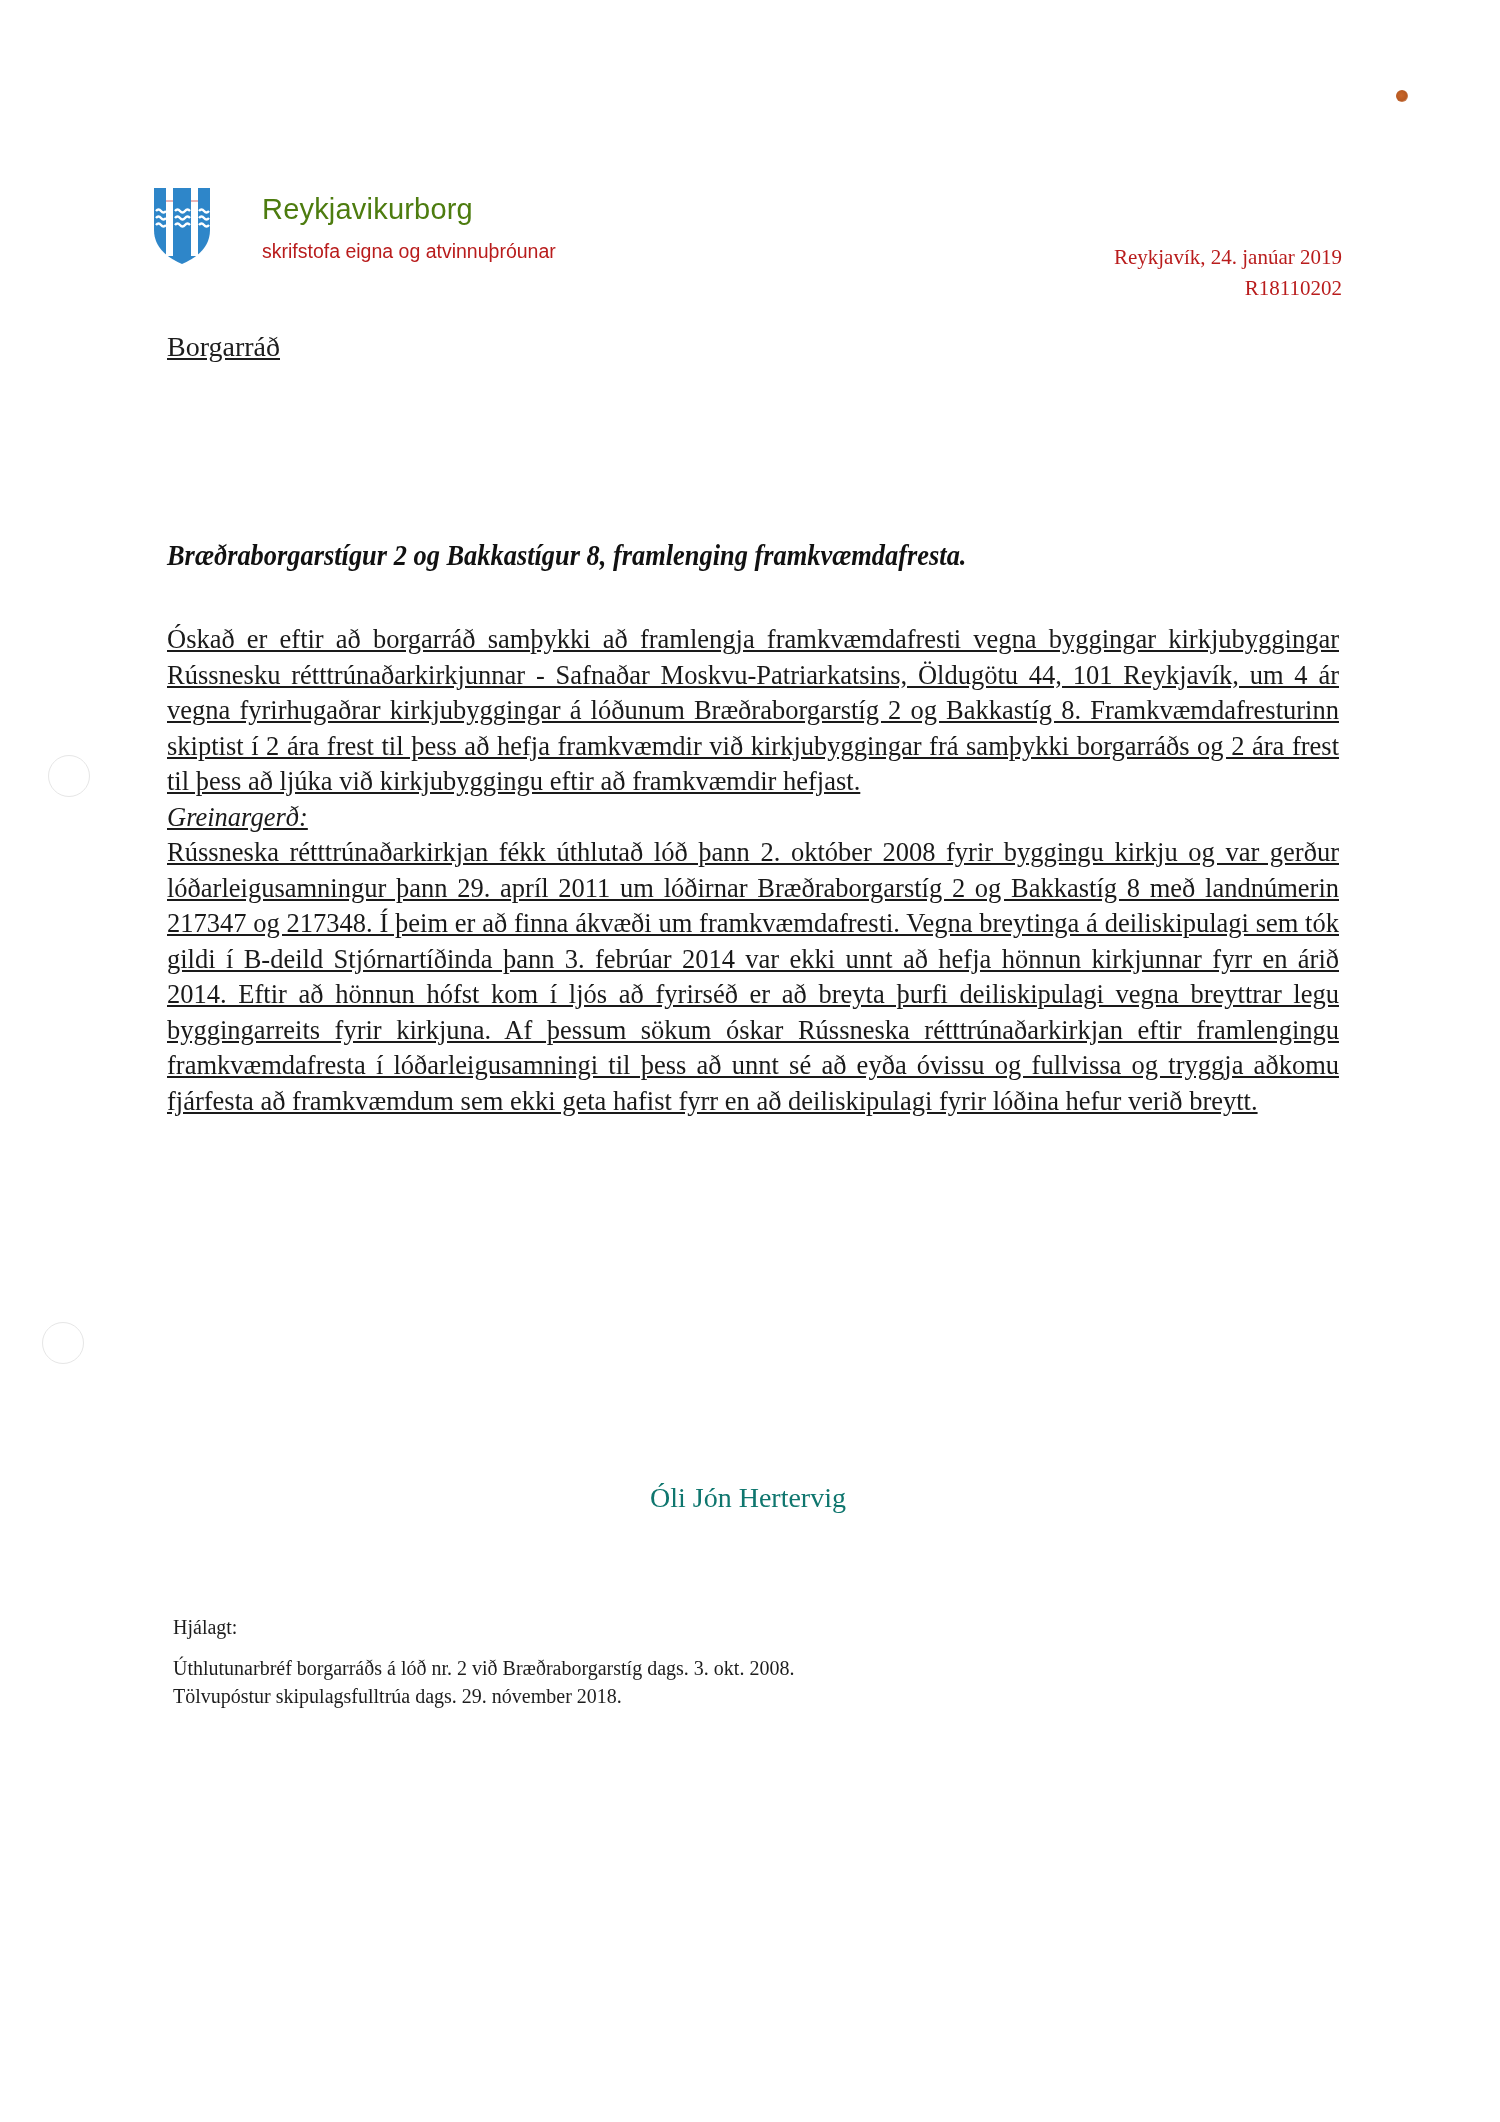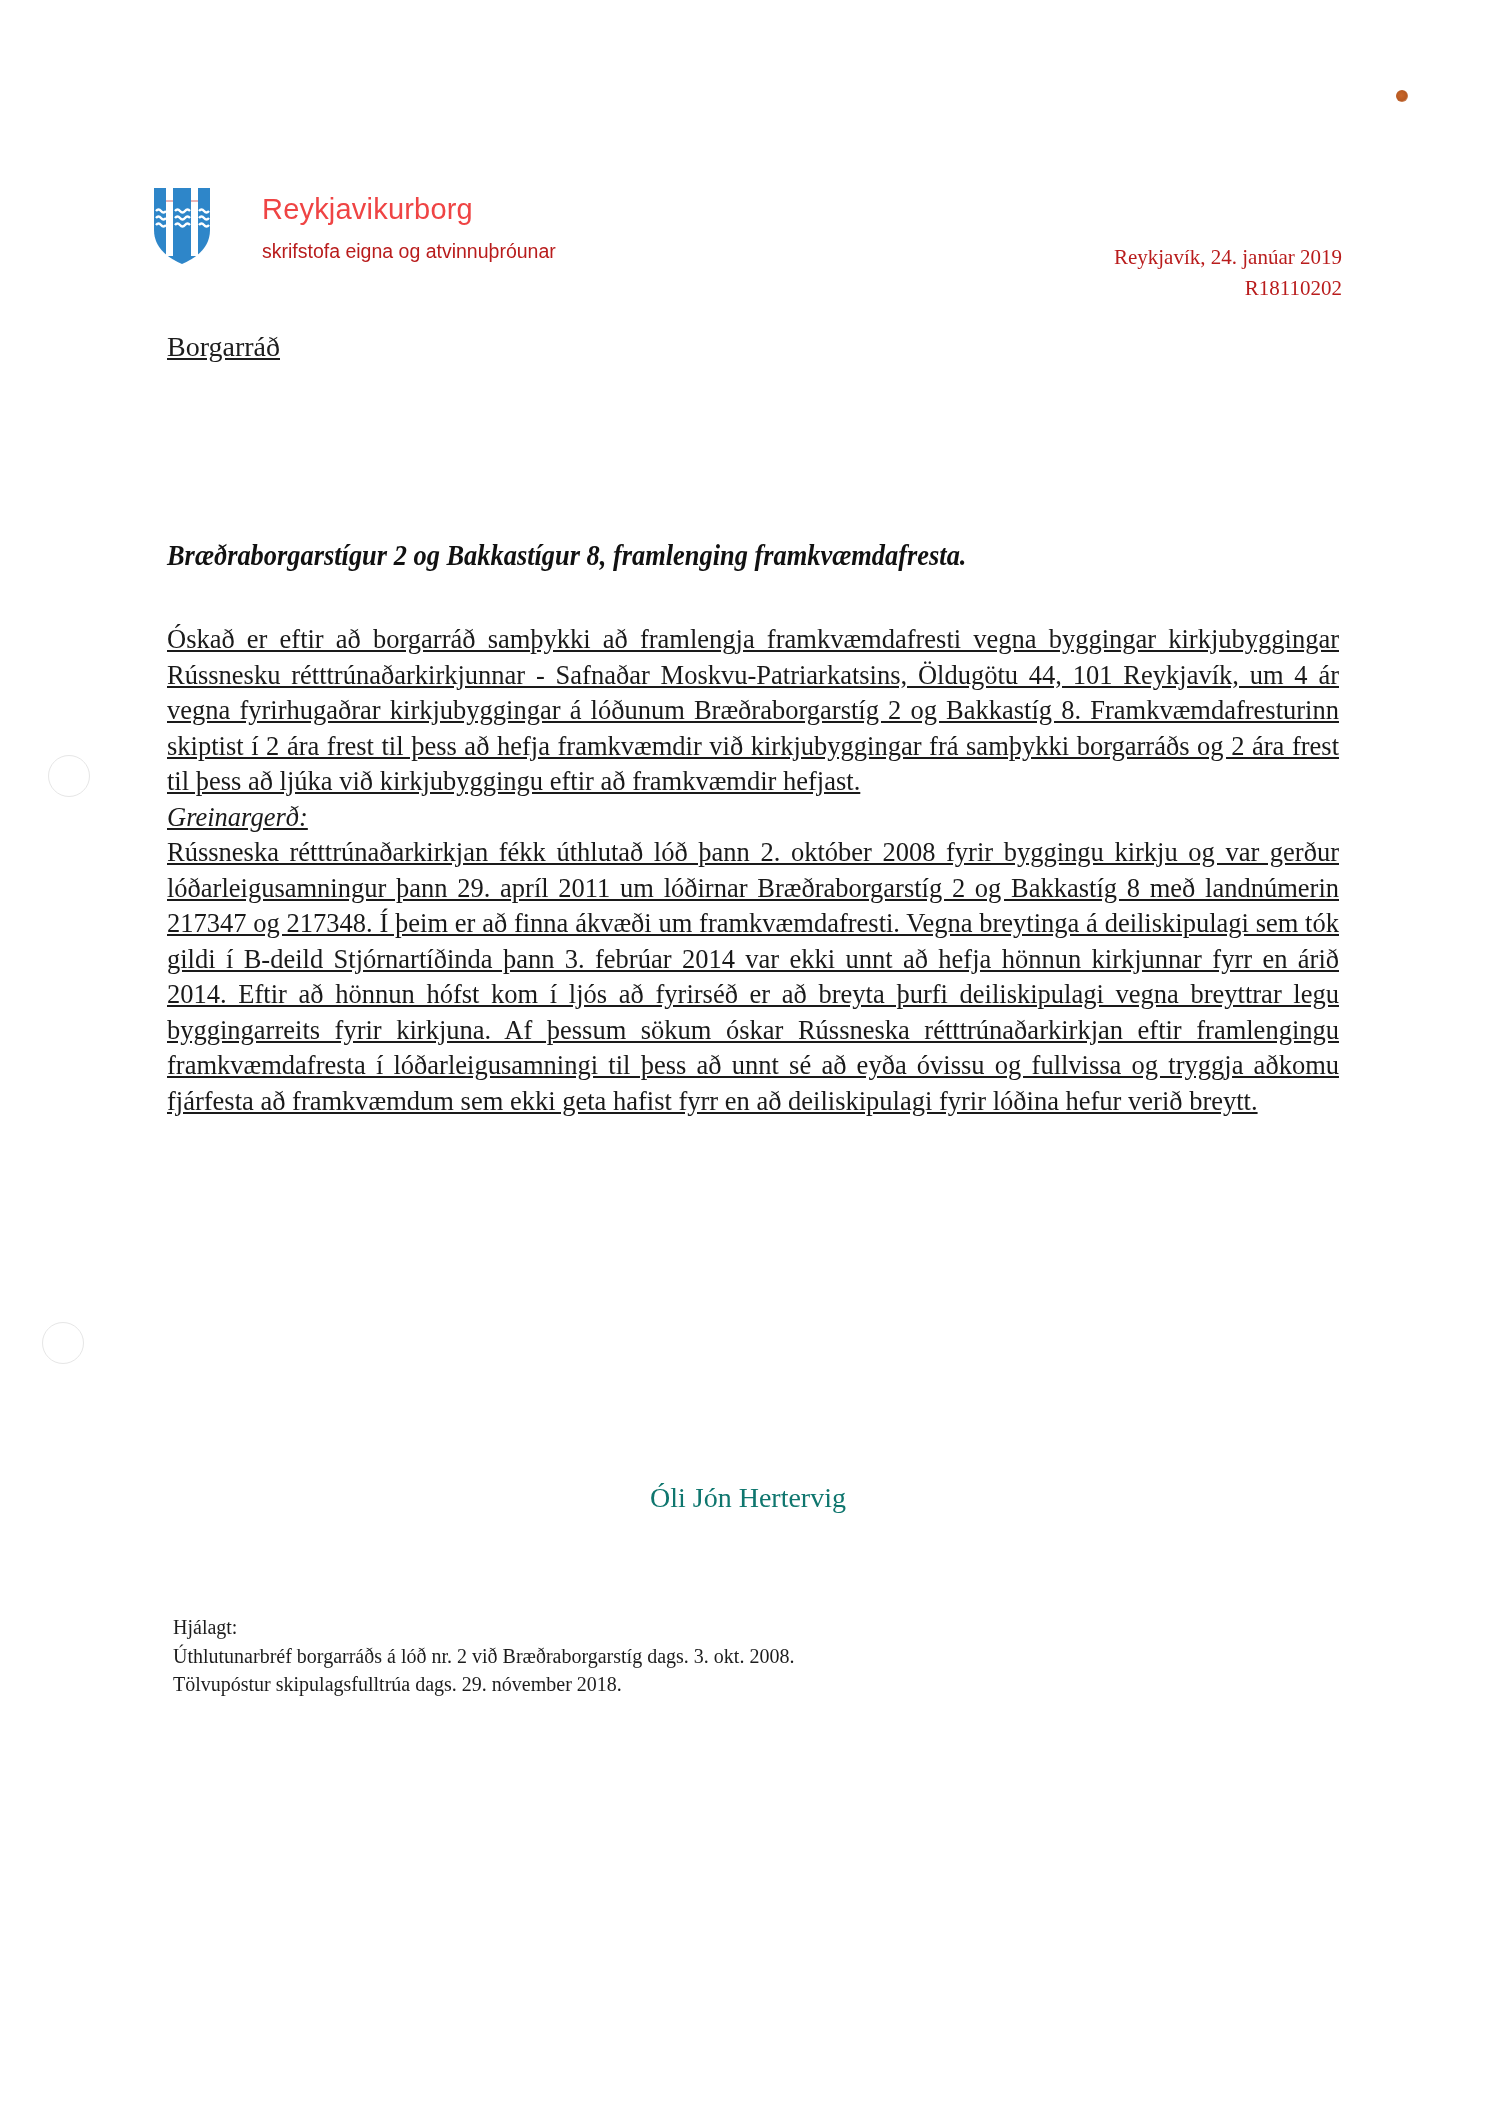--- a/index.html
+++ b/index.html
@@ -7,38 +7,38 @@
   .serif { font-family: "Liberation Serif", "DejaVu Serif", serif; }
   .sans { font-family: "Liberation Sans", "DejaVu Sans", sans-serif; }
 
   .stain { position: absolute; left: 1396px; top: 90px; width: 12px; height: 12px; border-radius: 50%;
            background: radial-gradient(circle at 45% 45%, #c9672a 0%, #b85a22 55%, rgba(200,110,50,0.3) 100%); }
   .punch { position: absolute; width: 40px; height: 40px; border-radius: 50%; border: 1.5px solid #e6e6e6; }
   .punch.p1 { left: 48px; top: 755px; }
   .punch.p2 { left: 42px; top: 1322px; }
 
   .logo { position: absolute; left: 152px; top: 186px; width: 60px; height: 80px; }
-  .brand { position: absolute; left: 262px; top: 193px; font-size: 29px; color: #ef4444; letter-spacing: 0.2px; }
+  .brand { position: absolute; left: 262px; top: 193px; font-size: 29px; color: #4d7c0f; letter-spacing: 0.2px; }
   .dept { position: absolute; left: 262px; top: 240px; font-size: 19.5px; color: #b91c1c; }
 
   .dateblock { position: absolute; right: 158px; top: 242px; text-align: right; font-size: 21px; line-height: 31px; color: #b91c1c; }
 
   .recipient { position: absolute; left: 167px; top: 331px; font-size: 28px; color: #1d1d1d; text-decoration: underline; }
 
   .subject { position: absolute; left: 167px; top: 538px; font-size: 30px; font-style: italic; font-weight: bold;
              transform: scaleX(0.88); transform-origin: left top; white-space: nowrap; color: #111; }
 
   .body { position: absolute; left: 167px; top: 622px; width: 1172px; font-size: 26.5px; line-height: 35.5px; color: #1a1a1a; text-decoration: underline; }
   .body p { margin: 0; text-align: justify; text-align-last: left; }
   .body .sec { font-style: italic; }
 
   .signature { position: absolute; left: 650px; top: 1482px; width: 300px; text-align: left; font-size: 28px; color: #0f766e; }
 
   .attach { position: absolute; left: 173px; top: 1613px; font-size: 20px; line-height: 28.5px; color: #1d1d1d; }
-  .attach .head { margin-bottom: 0; }
+  .attach .head { margin-bottom: 12px; }
   .attach .row { white-space: nowrap; }
 </style>
 </head>
 <body>
 
 <div class="stain"></div>
 <div class="punch p1"></div>
 <div class="punch p2"></div>
 
 <div>

